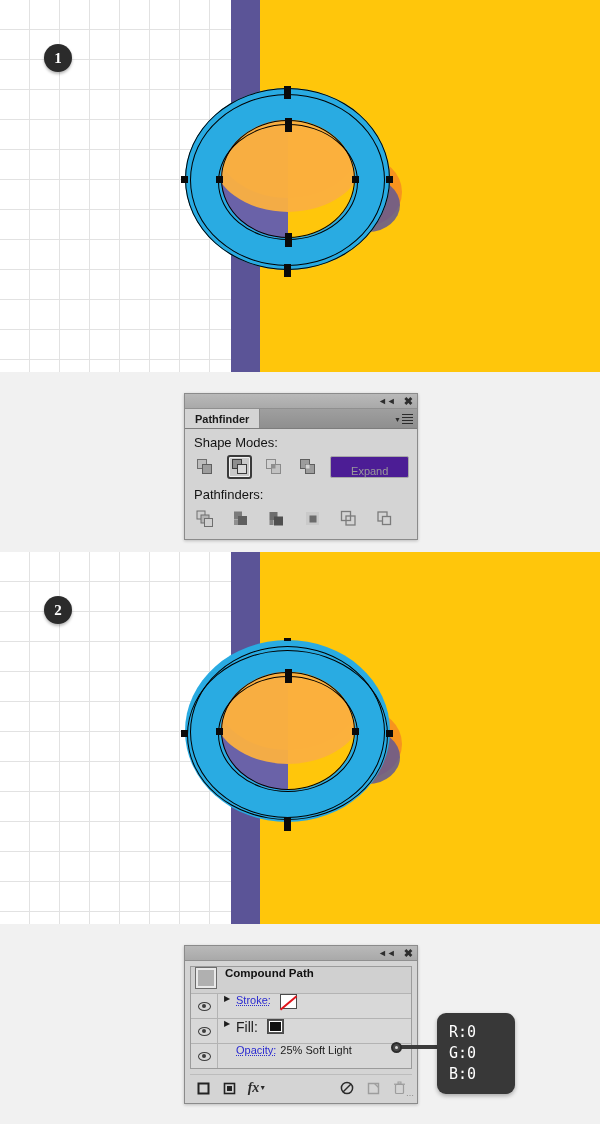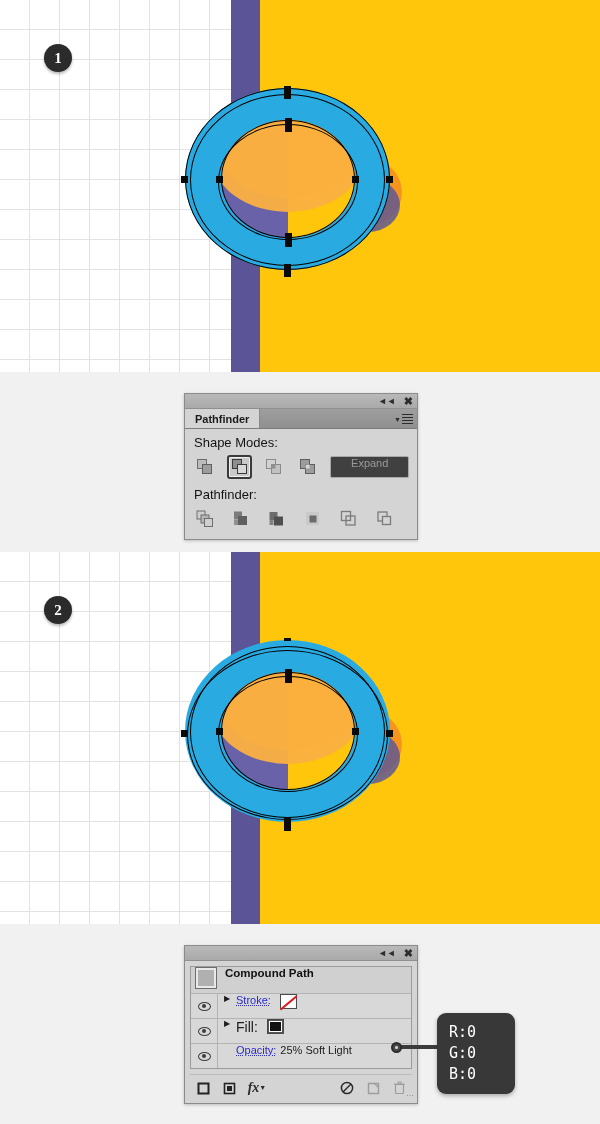--- a/index.html
+++ b/index.html
@@ -115,22 +115,22 @@
     width:26px;height:24px;margin-right:10px;
     display:flex;align-items:center;justify-content:center;
     border-radius:3px;box-sizing:border-box;
   }
   .pf-btn.selected{
     border:2px solid #3a3a3a;background:#c9c9c9;
     box-shadow:inset 0 0 0 1px #efefef;
   }
   .expand-btn{
     margin-left:auto;width:82px;height:20px;border:1px solid #a8a8a8;
-    background:#404040;border-radius:2px;color:#9a9a9a;
-    display:flex;align-items:flex-start;justify-content:center;font-size:11px;
+    background:#4c1d95;border-radius:2px;color:#9a9a9a;
+    display:flex;align-items:flex-end;justify-content:center;font-size:11px;
   }
   .pf-row2{display:flex;align-items:center;justify-content:flex-start;}
   .pf-row2 .pf-btn{margin-right:12px;}
 
   
   .ap-list{
     background:#d8d8d8;border:1px solid #9b9b9b;margin:5px 5px 0 5px;
   }
   .ap-row{
     display:flex;align-items:flex-start;height:24px;
@@ -281,21 +281,21 @@
             <rect x="1.5" y="1.5" width="9" height="9" fill="#9c9c9c" stroke="#5e5e5e"></rect>
             <rect x="6.5" y="6.5" width="9" height="9" fill="#9c9c9c" stroke="#5e5e5e"></rect>
             <rect x="6.5" y="6.5" width="4" height="4" fill="#d4d4d4"></rect>
           </svg>
         </div>
         <div class="expand-btn">
           <span>Expand</span>
         </div>
       </div>
 
-      <div class="panel-label" style="margin-top:8px;">Pathfinder:</div>
+      <div class="panel-label" style="margin-top:8px;">Pathfinders:</div>
       <div class="pf-row2">
         <div class="pf-btn">
           <svg width="18" height="18" viewBox="0 0 18 18">
             <rect x="1" y="1" width="8" height="8" fill="#cfcfcf" stroke="#6e6e6e"></rect>
             <rect x="5" y="5" width="8" height="8" fill="#b5b5b5" stroke="#6e6e6e"></rect>
             <rect x="8.5" y="8.5" width="8" height="8" fill="#cfcfcf" stroke="#6e6e6e"></rect>
           </svg>
         </div>
         <div class="pf-btn">
           <svg width="18" height="18" viewBox="0 0 18 18">

